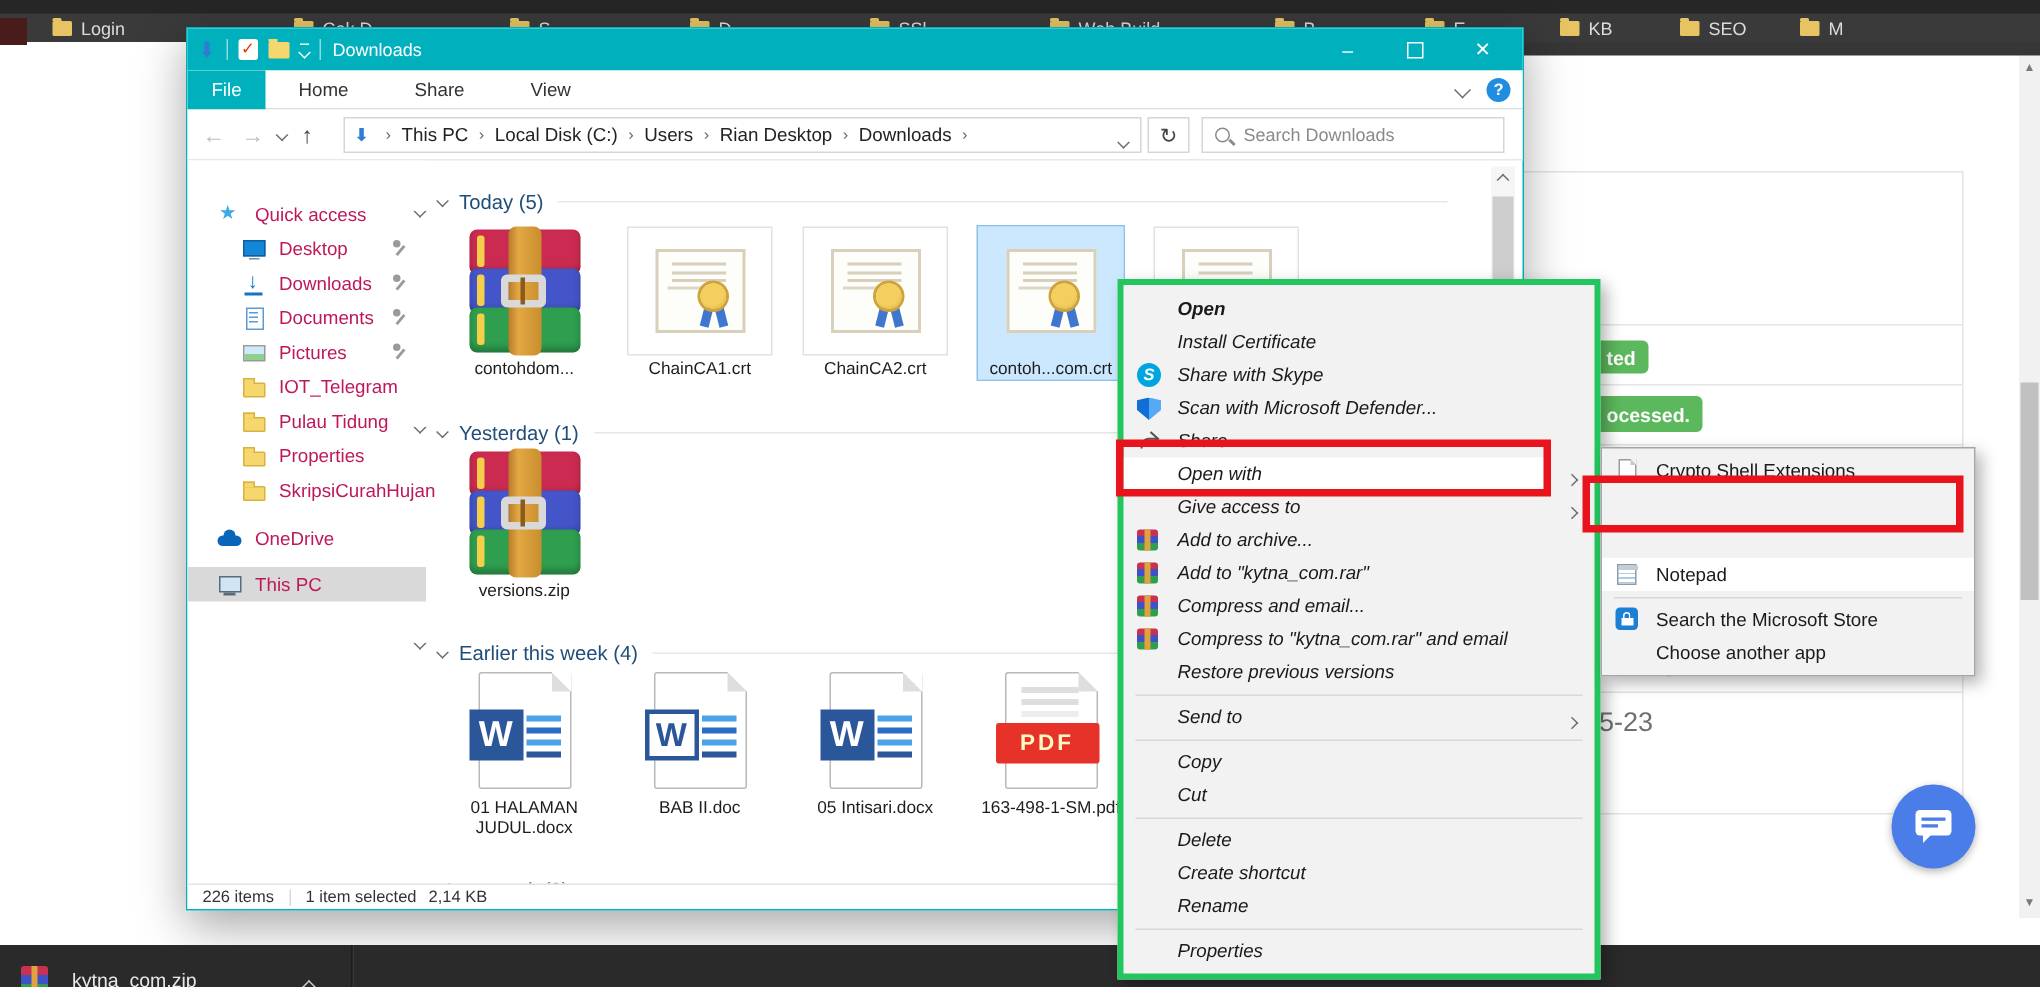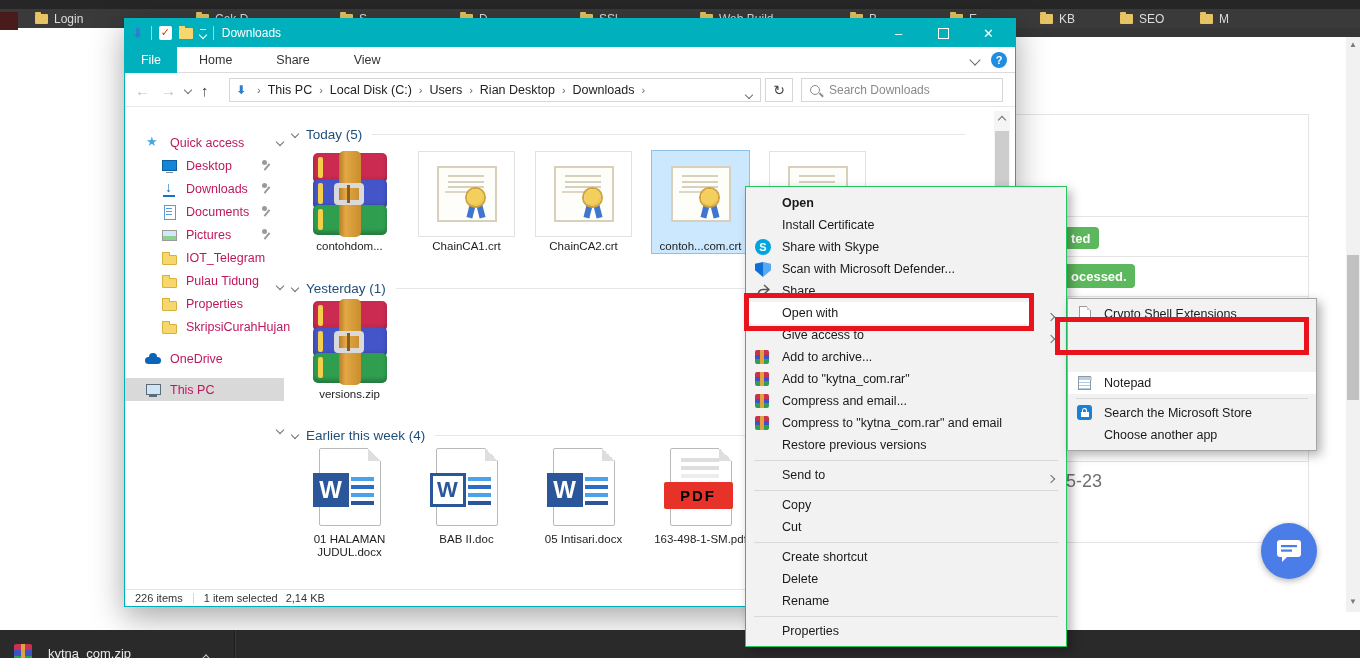--- a/index.html
+++ b/index.html
@@ -133,32 +133,32 @@
   .rib::before{content:"";position:absolute;left:29px;top:37px;width:6px;height:13px;background:#3f76cf;transform:rotate(14deg);}
   .rib::after{content:"";position:absolute;left:39px;top:37px;width:6px;height:13px;background:#3f76cf;transform:rotate(-14deg);}
   .pagei{position:relative;width:62px;height:78px;background:#fff;border:1.5px solid #b9b9b9;border-radius:2px;box-sizing:border-box;}
   .fold{position:absolute;right:-1px;top:-1px;width:13px;height:13px;background:linear-gradient(225deg,#fff 50%,#dedede 50%);}
   .w-sq{position:absolute;left:-7px;top:24px;width:36px;height:34px;background:#2b579a;color:#fff;font-weight:bold;font-size:24px;
         text-align:center;line-height:34px;}
   .w-sq.old{background:#fff;border:3px solid #2b579a;color:#2b579a;line-height:28px;box-sizing:border-box;font-size:22px;}
   .wl{position:absolute;left:31px;top:28px;width:23px;height:4px;background:#4aa3e8;
       box-shadow:0 8px 0 #2b6cc4,0 16px 0 #4aa3e8,0 24px 0 #2b579a;}
   .pl{position:absolute;left:10px;top:9px;width:38px;height:3.5px;background:#dedede;box-shadow:0 8px 0 #dedede,0 16px 0 #ededed;}
-  .pdf-band{position:absolute;left:-7px;top:33px;width:69px;height:27px;background:#e63228;color:#000000;font-weight:bold;
+  .pdf-band{position:absolute;left:-7px;top:33px;width:69px;height:27px;background:#e63228;color:#fef9c3;font-weight:bold;
             font-size:15px;letter-spacing:2px;text-align:center;line-height:27px;border-radius:2px;}
   
   .fsb{position:absolute;left:869px;top:92px;width:16px;height:480px;background:#f5f5f5;}
   .fsb .up{position:absolute;left:0;top:2px;width:16px;height:14px;display:flex;align-items:center;justify-content:center;}
   .fsb .thumb{position:absolute;left:1px;top:20px;width:14px;height:86px;background:#cdcdcd;}
   .status{position:absolute;left:0;bottom:0;width:100%;height:17px;border-top:1px solid #e4e4e4;background:#fff;
           display:flex;align-items:center;font-size:11px;color:#333;box-sizing:border-box;}
   .status .sep{width:1px;height:11px;background:#d9d9d9;margin:0 10px;}
   
-  .cmenu{position:absolute;left:745px;top:186px;width:322px;background:#f2f2f2;border:1px solid #22c55e;
-         box-shadow:4px 4px 10px rgba(0,0,0,.3);z-index:50;padding:5px 0 4px;box-sizing:border-box;}
+  .cmenu{position:absolute;left:745px;top:186px;width:322px;background:#f2f2f2;border:4px solid #22c55e;
+         box-shadow:4px 4px 10px rgba(0,0,0,.3);z-index:50;padding:5px 0 4px;box-sizing:border-box;font-style:italic;}
   .cm-item{position:relative;height:22px;display:flex;align-items:center;padding-left:36px;font-size:12.5px;color:#1a1a1a;}
   .cm-item.bold{font-weight:bold;}
   .cm-item.ow{background:linear-gradient(90deg,#fff 0,#fff 283px,transparent 283px);}
   .cm-sep{height:1px;background:#d8d8d8;margin:3.5px 8px;}
   .cm-arrow{position:absolute;right:12px;top:7px;}
   .mi{position:absolute;left:9px;top:3px;width:16px;height:16px;box-sizing:border-box;}
   .mi-skype{background:#00a5e0;border-radius:50%;color:#fff;font-weight:bold;font-size:11px;text-align:center;line-height:16px;}
   .mi-def{top:4px;height:15px;background:linear-gradient(90deg,#0f6fd7 50%,#56aaf5 50%);
           clip-path:polygon(50% 0,100% 12%,100% 55%,50% 100%,0 55%,0 12%);}
   .mi-rar{top:4px;width:14px;height:14px;background:linear-gradient(180deg,#c8314f 33%,#3f51c9 33% 66%,#2f9e4f 66%);border-radius:2px;}
@@ -587,24 +587,24 @@
       </div>
     <div class="cm-sep"></div>
     <div class="cm-item">
         <span>Copy</span>
       </div>
     <div class="cm-item">
         <span>Cut</span>
       </div>
     <div class="cm-sep"></div>
     <div class="cm-item">
+        <span>Delete</span>
+      </div>
+    <div class="cm-item">
         <span>Create shortcut</span>
-      </div>
-    <div class="cm-item">
-        <span>Delete</span>
       </div>
     <div class="cm-item">
         <span>Rename</span>
       </div>
     <div class="cm-sep"></div>
     <div class="cm-item">
         <span>Properties</span>
       </div>
   </div>
 

